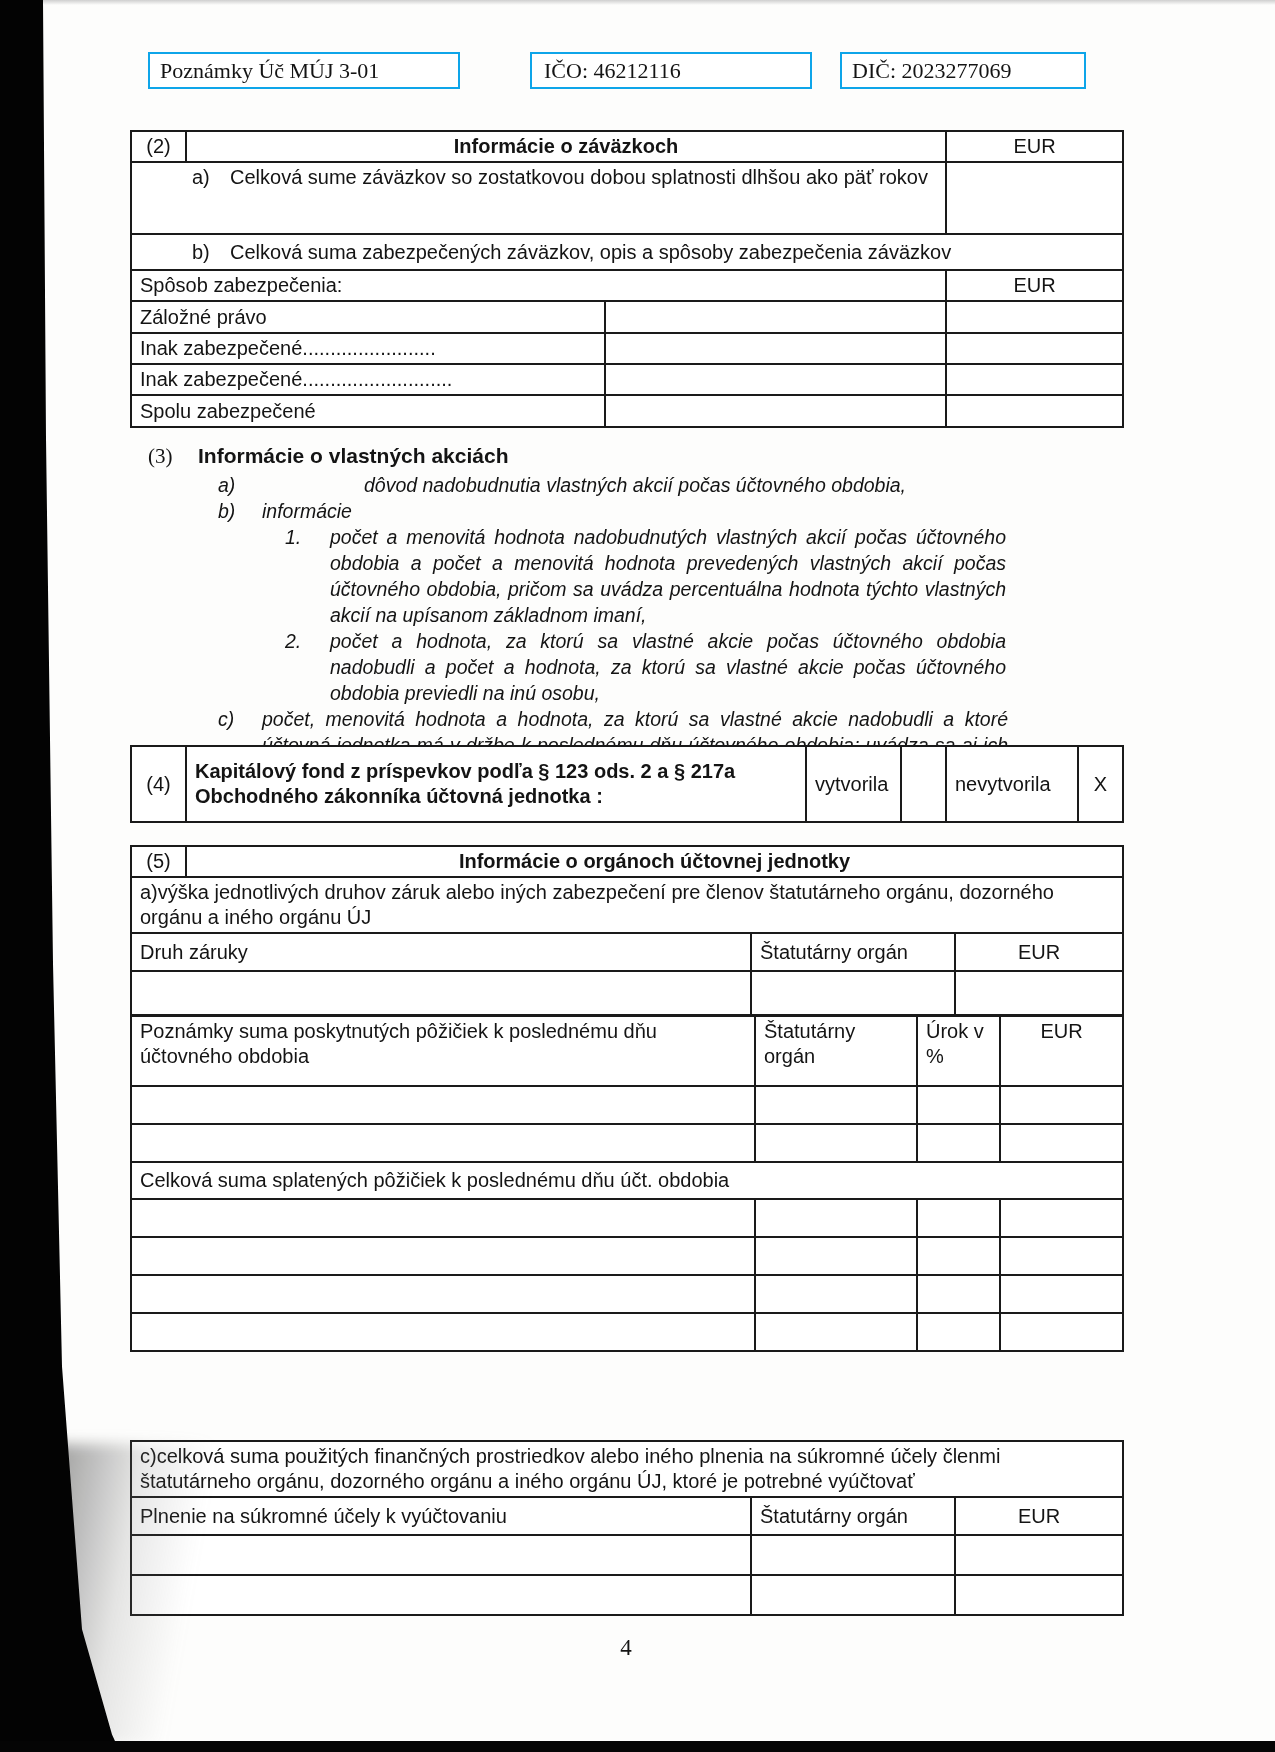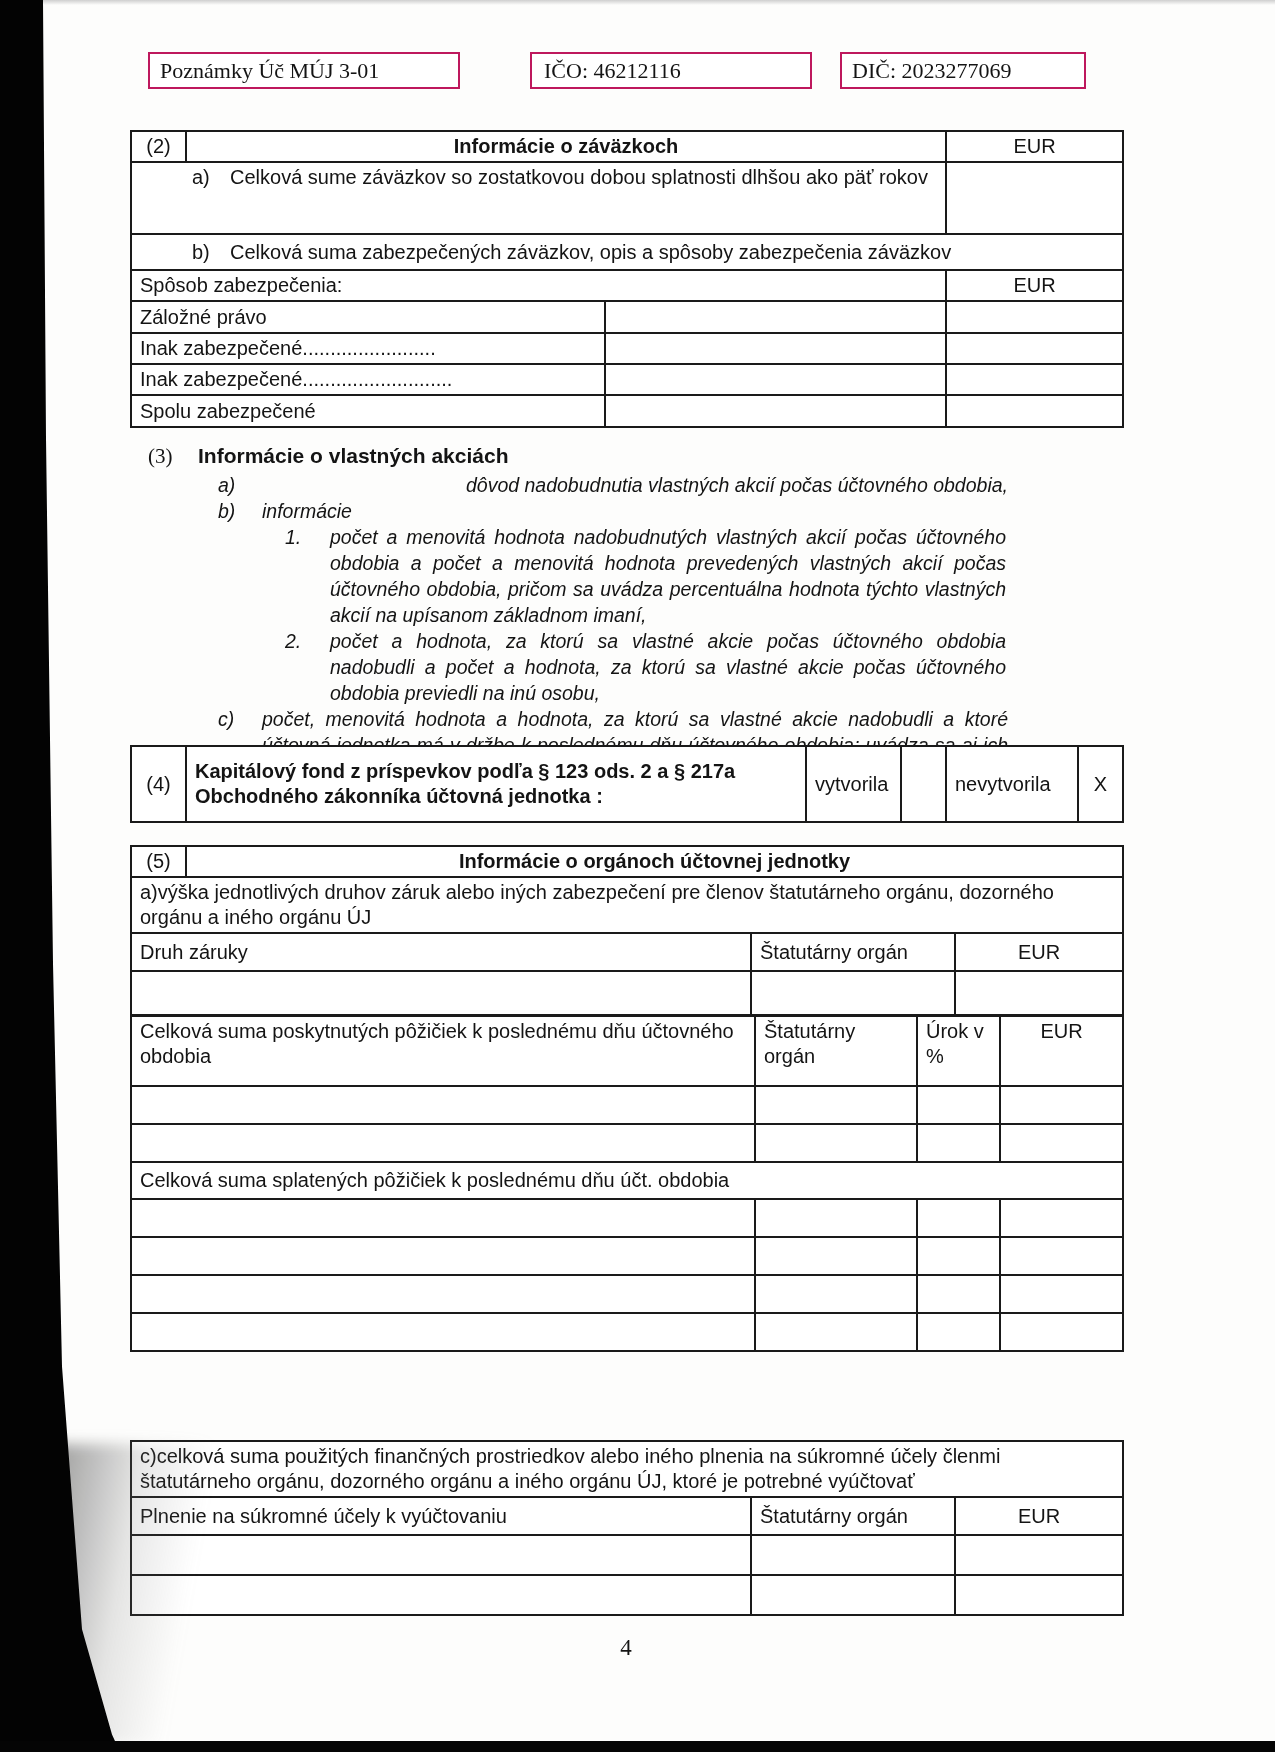--- a/index.html
+++ b/index.html
@@ -17,21 +17,21 @@
   .edge-bottom { position:absolute; left:0; bottom:0; width:100%; height:11px; background:#050505; z-index:5; }
   .edge-smudge {
     position:absolute; left:42px; bottom:8px; width:170px; height:300px; z-index:4;
     background: linear-gradient(100deg, rgba(40,40,40,.5), rgba(120,120,120,.18) 45%, rgba(200,200,200,0) 78%);
     filter: blur(7px);
   }
   .edge-top { position:absolute; left:40px; top:0; right:0; height:5px; background:linear-gradient(#cfcfcf,rgba(255,255,255,0)); z-index:4; }
 
   
   .hdr-box {
-    position:absolute; height:37px; border:2px solid #be185d; background:#fff;
+    position:absolute; height:37px; border:2px solid #0ea5e9; background:#fff;
     font-family:"Liberation Serif", serif; font-size:22px; line-height:33px;
     padding-left:10px; white-space:nowrap;
   }
   .hdr-form { top:52px; left:148px; width:312px; }
   .hdr-ico  { top:52px; left:530px; width:282px;padding-left:12px; }
   .hdr-dic  { top:52px; left:840px; width:246px; }
 
   
   table { border-collapse:collapse; table-layout:fixed; position:absolute; background:#fff; }
   td {
@@ -142,21 +142,21 @@
   </tbody>
     </table>
 
   <div class="s3">
     <div class="s3-head">
       <span class="num">(3)</span>
       <span class="ttl">Informácie o vlastných akciách</span>
     </div>
     <div class="item">
       <span class="lbl">a)</span>
-      <span class="txt" style="text-align:right">dôvod nadobudnutia vlastných akcií počas účtovného obdobia,</span>
+      <span class="txt" style="text-align:center">dôvod nadobudnutia vlastných akcií počas účtovného obdobia,</span>
     </div>
     <div class="item">
       <span class="lbl">b)</span>
       <span class="txt" style="text-align:left">informácie</span>
     </div>
     <div class="subitem">
       <span class="lbl">1.</span>
       <span class="txt">počet a menovitá hodnota nadobudnutých vlastných akcií počas účtovného obdobia a počet a menovitá hodnota prevedených vlastných akcií počas účtovného obdobia, pričom sa uvádza percentuálna hodnota týchto vlastných akcií na upísanom základnom imaní,</span>
     </div>
     <div class="subitem">
@@ -220,21 +220,21 @@
 
   <table class="t5b">
     <colgroup>
         <col style="width:624px">
         <col style="width:162px">
         <col style="width:83px">
         <col style="width:123px">
       </colgroup>
     <tbody>
     <tr style="height:70px">
-      <td class="top">Celková suma poskytnutých pôžičiek k poslednému dňu účtovného obdobia</td>
+      <td class="top">Poznámky suma poskytnutých pôžičiek k poslednému dňu účtovného obdobia</td>
       <td class="top">Štatutárny orgán</td>
       <td class="top">Úrok v %</td>
       <td class="top center">EUR</td>
     </tr>
     <tr style="height:38px">
       <td></td>
           <td></td>
           <td></td>
           <td></td>
     </tr>

